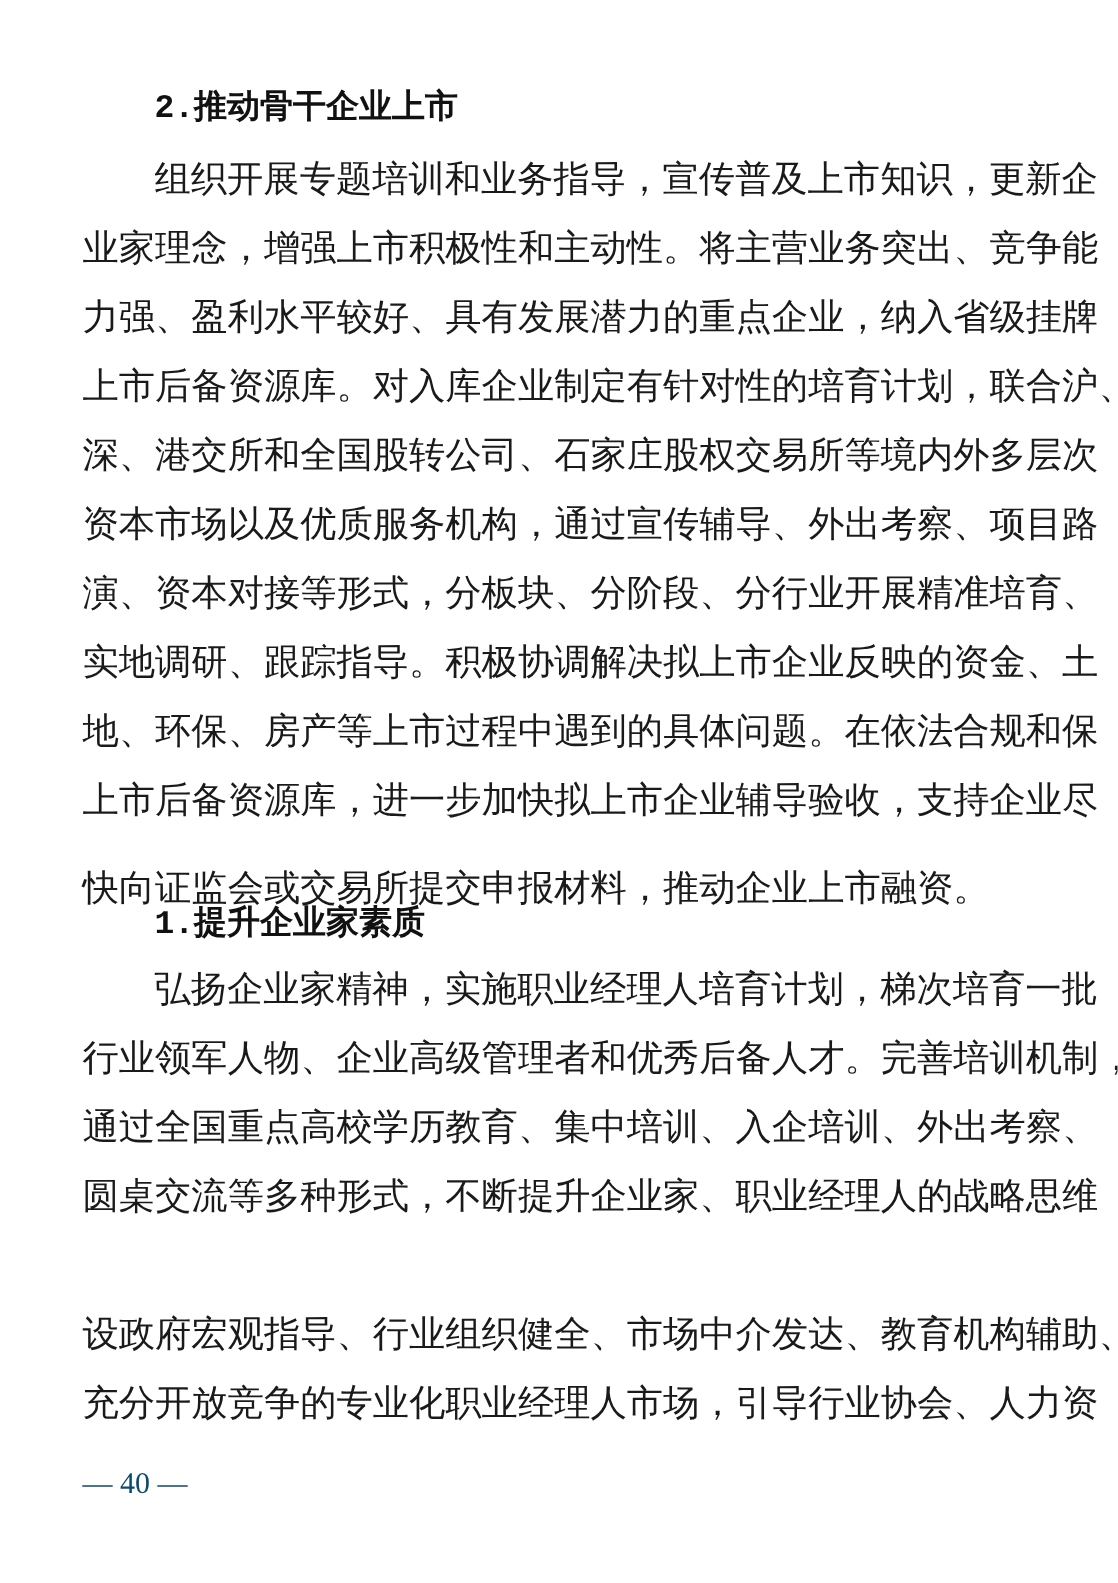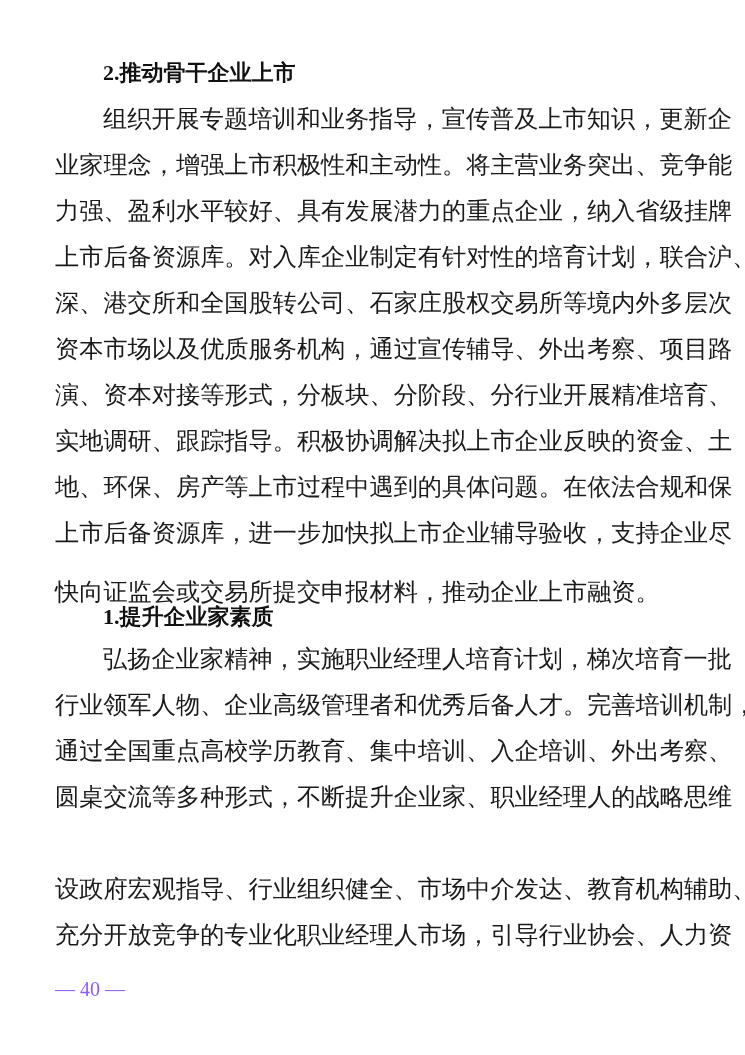--- a/index.html
+++ b/index.html
@@ -43,32 +43,32 @@
       margin-top: 13px;
     }
     .heading {
       position: absolute;
       left: 103px;
       font-size: 22px;
       line-height: 30px;
       height: 30px;
       font-weight: bold;
       white-space: nowrap;
-      font-family: Liberation Serif, serif;
+      font-family: Liberation Mono, monospace;
       color: #111111;
     }
     .page-number {
       position: absolute;
       left: 55px;
       top: 976px;
       font-size: 20px;
       line-height: 26px;
       white-space: nowrap;
       font-family: "Liberation Serif", "DejaVu Serif", serif;
-      color: #8b5cf6;
+      color: #0c4a6e;
     }
   </style>
 </head>
 <body>
 
 <div class="page">
 
   <div class="heading" style="top:58px;">2.推动骨干企业上市</div>
 
   <div class="line indent" style="top:104px;">组织开展专题培训和业务指导，宣传普及上市知识，更新企</div>

